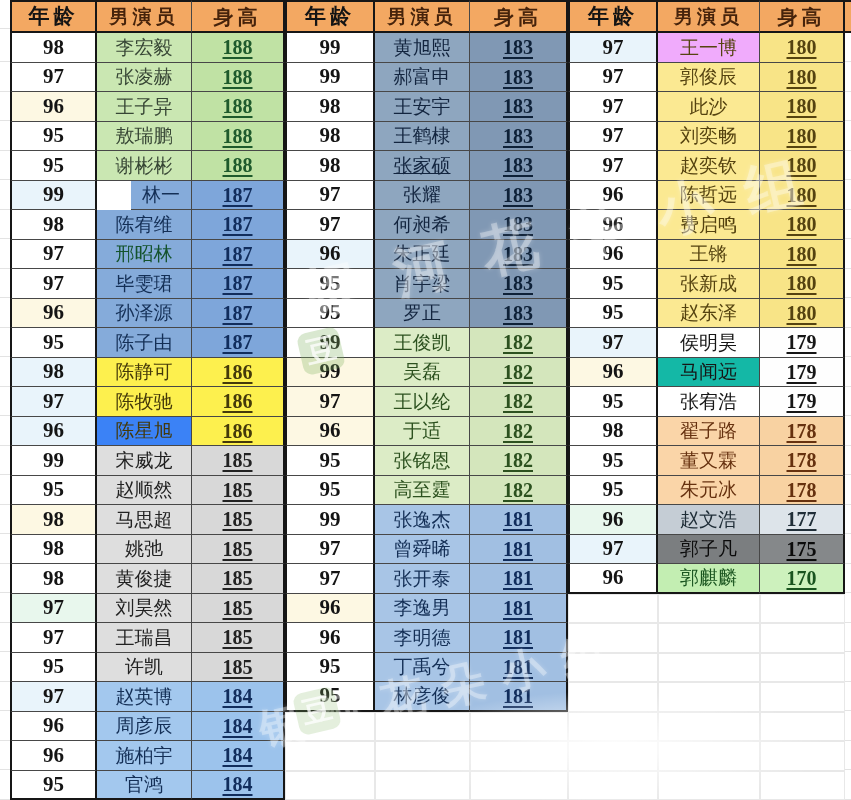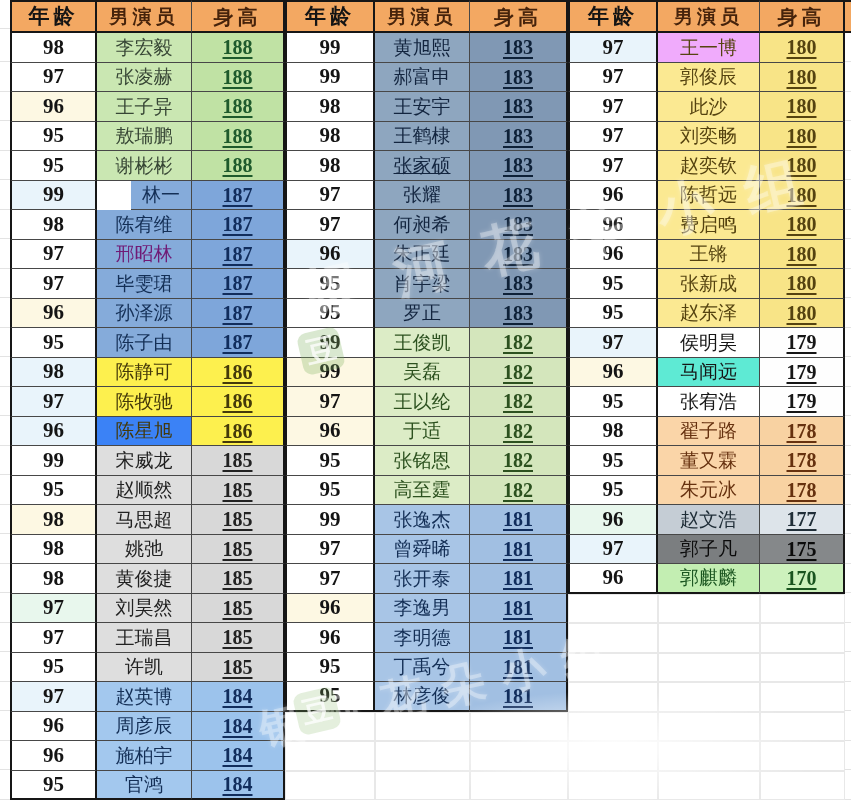--- a/index.html
+++ b/index.html
@@ -105,21 +105,21 @@
       <div class="cell age" style="background: rgb(255, 255, 255);">95</div>
       <div class="cell name" style="background: rgb(202, 231, 178); color: rgb(55, 70, 53);">谢彬彬</div>
       <div class="cell hgt" style="background: rgb(192, 226, 164); color: rgb(30, 90, 44);">188</div>
       <div class="cell age" style="background: rgb(233, 244, 251);">99</div>
       <div class="cell name" style="background: rgb(133, 171, 218); color: rgb(20, 47, 86); margin-left: 34px;">林一</div>
       <div class="cell hgt" style="background: rgb(126, 166, 218); color: rgb(17, 45, 92);">187</div>
       <div class="cell age" style="background: rgb(255, 255, 255);">98</div>
       <div class="cell name" style="background: rgb(133, 171, 218); color: rgb(20, 47, 86);">陈宥维</div>
       <div class="cell hgt" style="background: rgb(126, 166, 218); color: rgb(17, 45, 92);">187</div>
       <div class="cell age" style="background: rgb(255, 255, 255);">97</div>
-      <div class="cell name" style="background: rgb(133, 171, 218); color: #701a75;">邢昭林</div>
+      <div class="cell name" style="background: rgb(133, 171, 218); color: #14532d;">邢昭林</div>
       <div class="cell hgt" style="background: rgb(126, 166, 218); color: rgb(17, 45, 92);">187</div>
       <div class="cell age" style="background: rgb(255, 255, 255);">97</div>
       <div class="cell name" style="background: rgb(133, 171, 218); color: rgb(20, 47, 86);">毕雯珺</div>
       <div class="cell hgt" style="background: rgb(126, 166, 218); color: rgb(17, 45, 92);">187</div>
       <div class="cell age" style="background: rgb(253, 248, 227);">96</div>
       <div class="cell name" style="background: rgb(133, 171, 218); color: rgb(20, 47, 86);">孙泽源</div>
       <div class="cell hgt" style="background: rgb(126, 166, 218); color: rgb(17, 45, 92);">187</div>
       <div class="cell age" style="background: rgb(255, 255, 255);">95</div>
       <div class="cell name" style="background: rgb(133, 171, 218); color: rgb(20, 47, 86);">陈子由</div>
       <div class="cell hgt" style="background: rgb(126, 166, 218); color: rgb(17, 45, 92);">187</div>
@@ -283,21 +283,21 @@
       <div class="cell age" style="background: rgb(255, 255, 255);">95</div>
       <div class="cell name" style="background: rgb(251, 233, 146); color: rgb(85, 67, 16);">张新成</div>
       <div class="cell hgt" style="background: rgb(248, 228, 135); color: rgb(85, 67, 16);">180</div>
       <div class="cell age" style="background: rgb(255, 255, 255);">95</div>
       <div class="cell name" style="background: rgb(251, 233, 146); color: rgb(85, 67, 16);">赵东泽</div>
       <div class="cell hgt" style="background: rgb(248, 228, 135); color: rgb(85, 67, 16);">180</div>
       <div class="cell age" style="background: rgb(233, 244, 251);">97</div>
       <div class="cell name" style="background: rgb(255, 255, 255); color: rgb(22, 22, 22);">侯明昊</div>
       <div class="cell hgt" style="background: rgb(254, 254, 254); color: rgb(22, 22, 22);">179</div>
       <div class="cell age" style="background: rgb(253, 248, 227);">96</div>
-      <div class="cell name" style="background: #5eead4; color: rgb(22, 22, 22);">马闻远</div>
+      <div class="cell name" style="background: #14b8a6; color: rgb(22, 22, 22);">马闻远</div>
       <div class="cell hgt" style="background: rgb(254, 254, 254); color: rgb(22, 22, 22);">179</div>
       <div class="cell age" style="background: rgb(255, 255, 255);">95</div>
       <div class="cell name" style="background: rgb(255, 255, 255); color: rgb(22, 22, 22);">张宥浩</div>
       <div class="cell hgt" style="background: rgb(254, 254, 254); color: rgb(22, 22, 22);">179</div>
       <div class="cell age" style="background: rgb(255, 255, 255);">98</div>
       <div class="cell name" style="background: rgb(250, 213, 168); color: rgb(102, 49, 15);">翟子路</div>
       <div class="cell hgt" style="background: rgb(248, 210, 162); color: rgb(102, 49, 15);">178</div>
       <div class="cell age" style="background: rgb(255, 255, 255);">95</div>
       <div class="cell name" style="background: rgb(250, 213, 168); color: rgb(102, 49, 15);">董又霖</div>
       <div class="cell hgt" style="background: rgb(248, 210, 162); color: rgb(102, 49, 15);">178</div>

